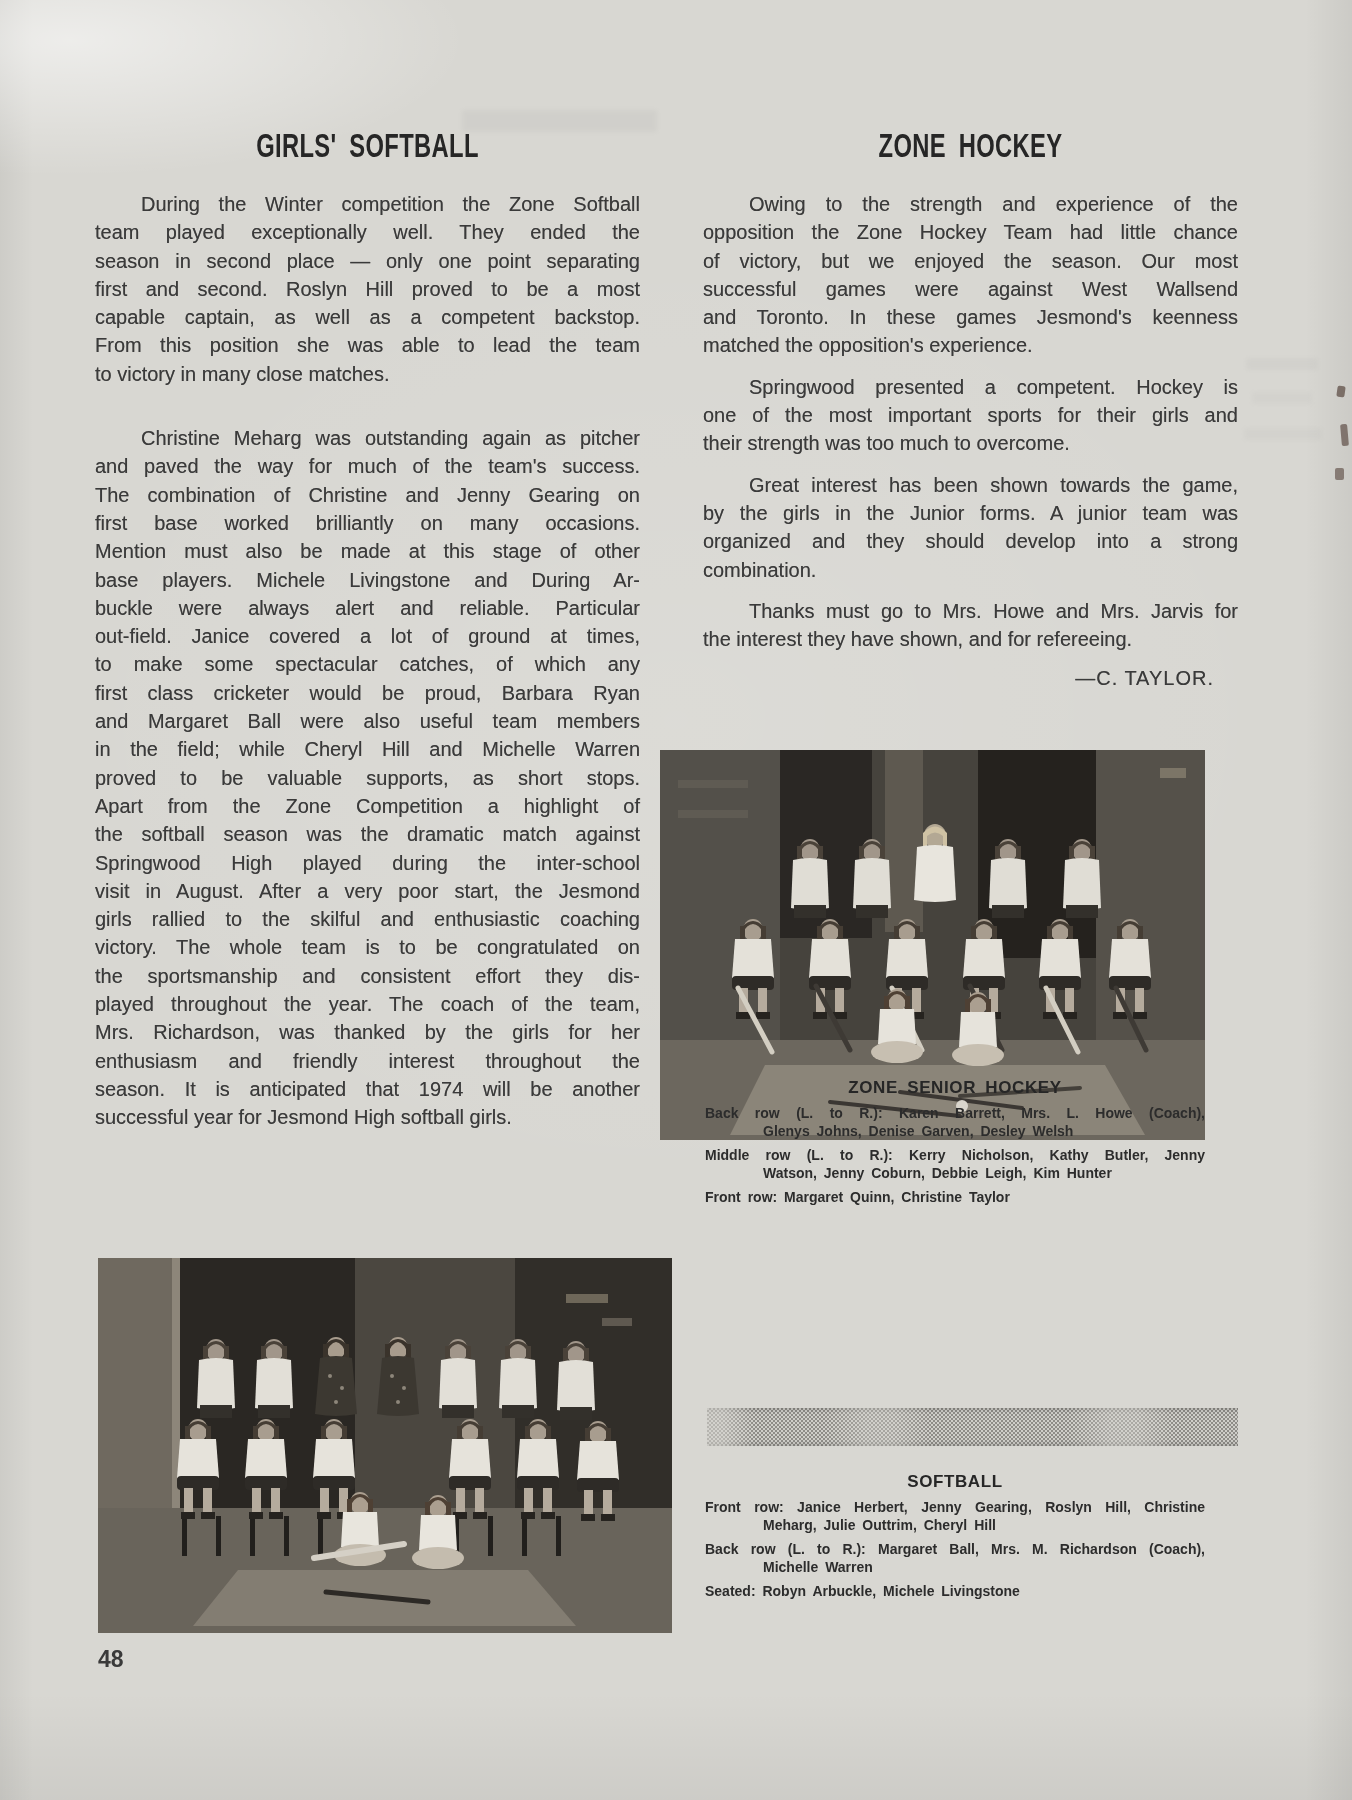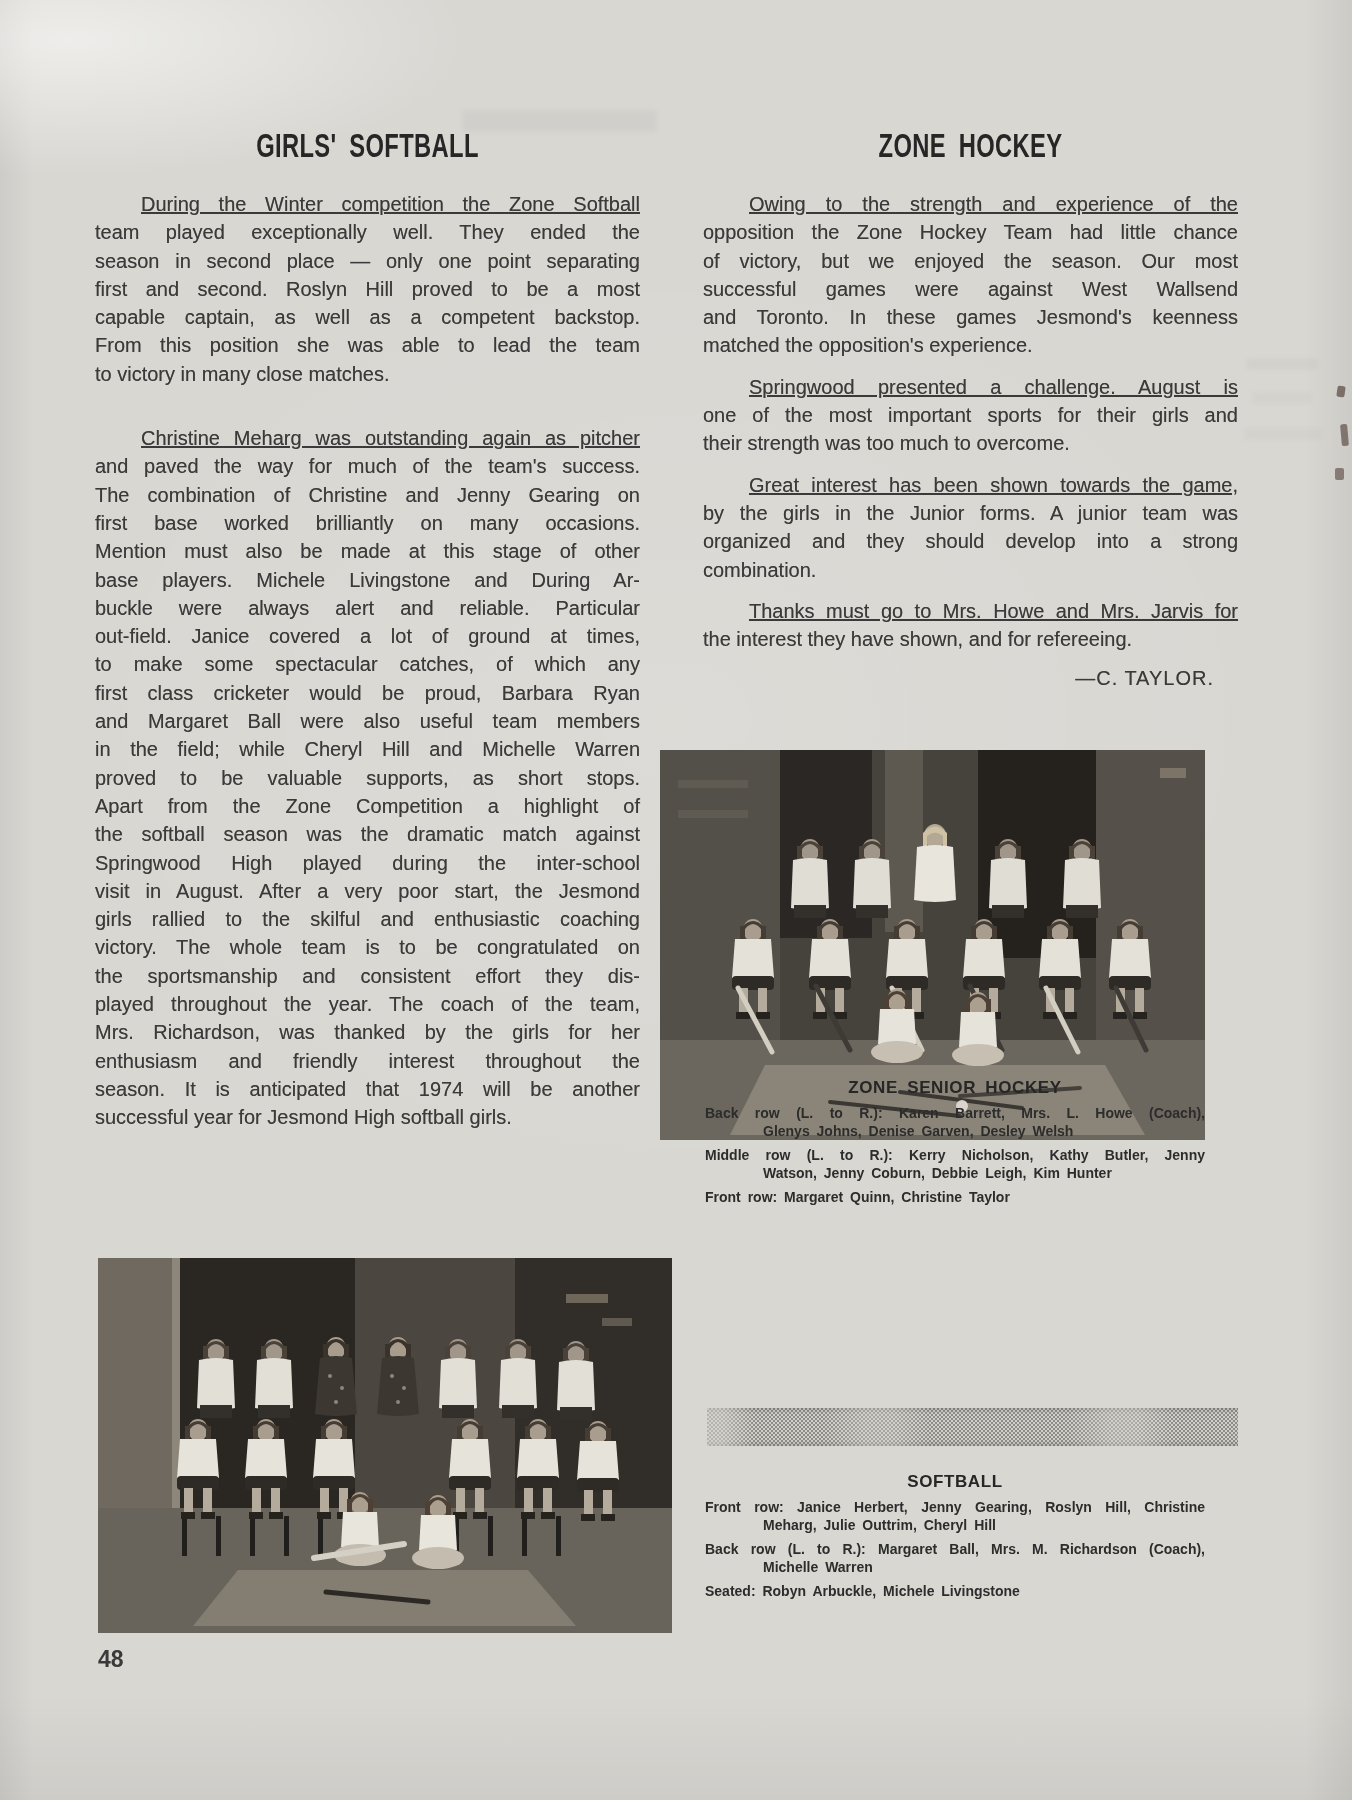--- a/index.html
+++ b/index.html
@@ -23,21 +23,21 @@
   h1.section-title{
     margin:0;height:36px;line-height:36px;text-align:center;
     font-size:33px;font-weight:bold;color:#262626;letter-spacing:.5px;word-spacing:8px;
     transform:scaleX(.72);transform-origin:50% 50%;
     white-space:nowrap;
   }
   .para{color:#3a3a3a;font-size:20px;}
   .para .tline{line-height:28.3px;white-space:normal;
     text-shadow:0 0 .5px rgba(58,58,58,.55);}
   .tline.just{text-align:justify;text-align-last:justify;}
-  .tline.ind{text-indent:46px;text-decoration:underline;}
+  .tline.ind{text-indent:46px;}
   .p-first{margin-top:26px;}
   .p-gap-lg{margin-top:36px;}
   .p-gap{margin-top:13px;}
   .signature{
     margin-top:14px;line-height:22px;font-size:20px;color:#3a3a3a;
     text-align:right;padding-right:24px;letter-spacing:1px;
     text-shadow:0 0 .5px rgba(58,58,58,.55);
   }
   figure{margin:0;padding:0;position:absolute;}
   .photo-hockey{left:660px;top:750px;width:545px;height:390px;}
@@ -127,21 +127,21 @@
     <h1 class="section-title">ZONE HOCKEY</h1>
     <div class="para p-first">
         <div class="tline just ind">Owing to the strength and experience of the</div>
         <div class="tline just">opposition the Zone Hockey Team had little chance</div>
         <div class="tline just">of victory, but we enjoyed the season. Our most</div>
         <div class="tline just">successful games were against West Wallsend</div>
         <div class="tline just">and Toronto. In these games Jesmond's keenness</div>
         <div class="tline">matched the opposition's experience.</div>
       </div>
     <div class="para p-gap">
-        <div class="tline just ind">Springwood presented a challenge. August is</div>
+        <div class="tline just ind">Springwood presented a competent. Hockey is</div>
         <div class="tline just">one of the most important sports for their girls and</div>
         <div class="tline">their strength was too much to overcome.</div>
       </div>
     <div class="para p-gap">
         <div class="tline just ind">Great interest has been shown towards the game,</div>
         <div class="tline just">by the girls in the Junior forms. A junior team was</div>
         <div class="tline just">organized and they should develop into a strong</div>
         <div class="tline">combination.</div>
       </div>
     <div class="para p-gap">

